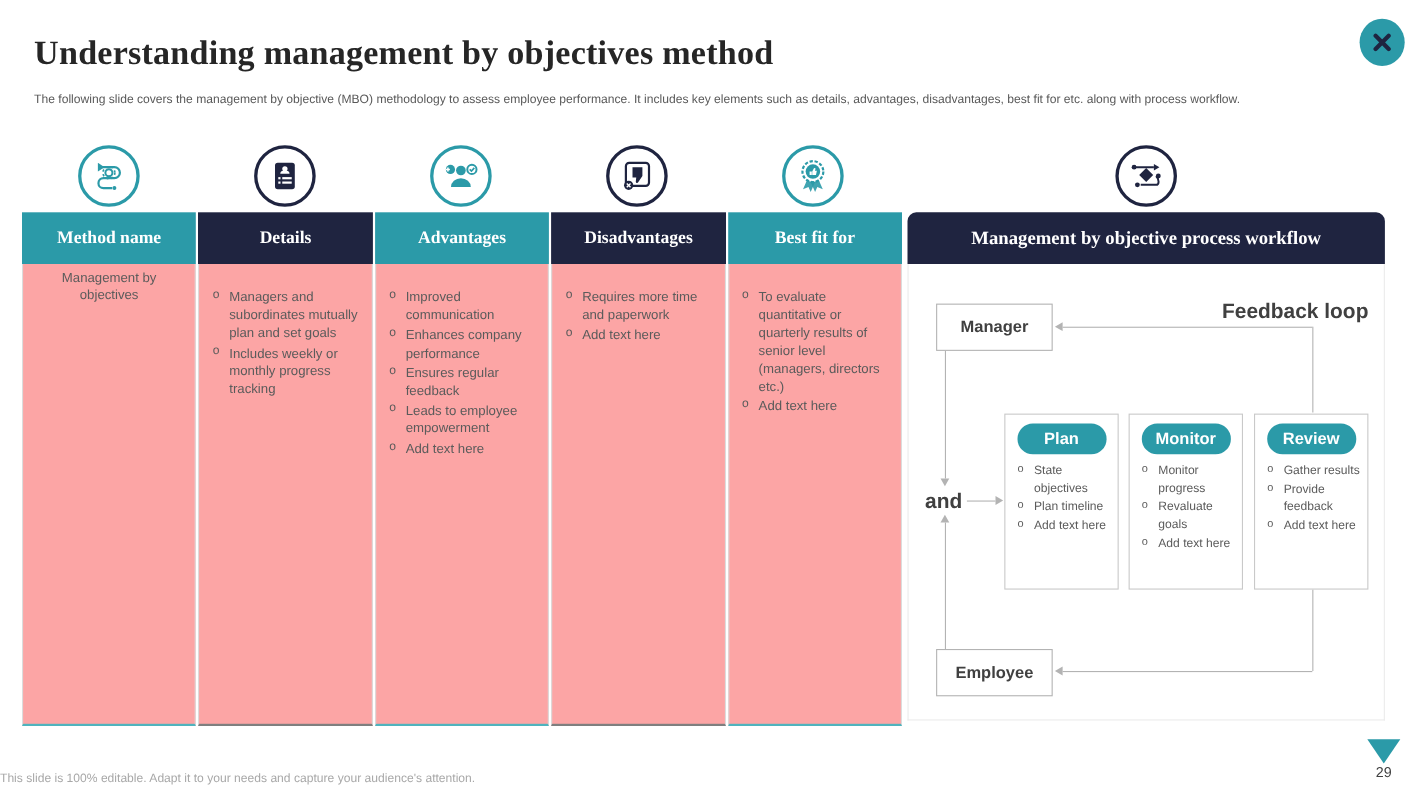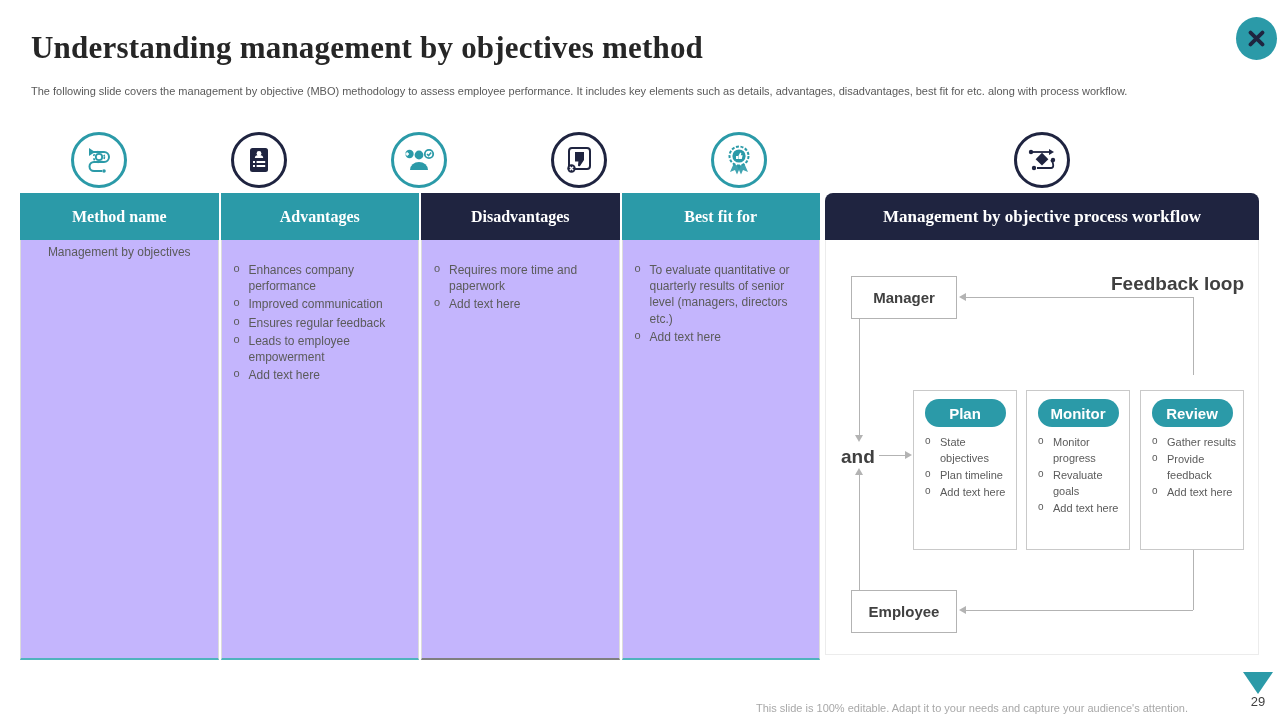--- a/index.html
+++ b/index.html
@@ -47,21 +47,21 @@
   }
   .col { flex:1; display:flex; flex-direction:column; }
   .col-header {
     height:47px; display:flex; align-items:center; justify-content:center;
     font-family:"Liberation Serif", serif; font-weight:bold; font-size:16px;
     color:#ffffff;
   }
   .col.teal .col-header { background:#2b9aa8; }
   .col.navy .col-header { background:#1f2440; }
   .col-body {
-    flex:1; background:#c4b5fd; padding:22px 10px 10px 10px;
+    flex:1; background:#fca5a5; padding:22px 10px 10px 10px;
     font-size:12px; color:#5b5b5b; line-height:1.35;
     border-left:1px solid #dcdcdc; border-right:1px solid #dcdcdc;
   }
   .col.teal .col-body { border-bottom:2px solid #4fb3bd; }
   .col.navy .col-body { border-bottom:2px solid #7f7f7f; }
   .center-text { text-align:center; padding-top:4px; }
 
   ul.olist { list-style:none; }
   ul.olist li { position:relative; padding-left:17px; margin-bottom:2px; }
   ul.olist li::before {
@@ -95,35 +95,35 @@
     border-top:4px solid transparent; border-bottom:4px solid transparent;
     border-left:7px solid #b3b3b3; }
   .arrow-down { position:absolute; width:0; height:0;
     border-left:4px solid transparent; border-right:4px solid transparent;
     border-top:7px solid #b3b3b3; }
   .arrow-up { position:absolute; width:0; height:0;
     border-left:4px solid transparent; border-right:4px solid transparent;
     border-bottom:7px solid #b3b3b3; }
 
   .wf-card {
-    position:absolute; top:150px; width:104px; height:160px;
+    position:absolute; top:136px; width:104px; height:160px;
     background:#fff; border:1px solid #c9c9c9; padding:8px 6px 6px 6px;
   }
   .wf-pill {
     margin:0 auto 8px auto; width:90%; height:28px; background:#2b9aa8;
     border-radius:14px; display:flex; align-items:center; justify-content:center;
     color:#fff; font-weight:bold; font-size:15px;
   }
   .wf-card ul.olist { font-size:11px; line-height:1.45; }
   .wf-card ul.olist li { padding-left:20px; margin-bottom:1px; }
   .wf-card ul.olist li::before { left:5px; font-size:10px; }
 
   
   .footer-note {
-    position:absolute; left:0; top:702px; width:1188px; text-align:right;
+    position:absolute; left:0; top:702px; width:1188px; text-align:left;
     font-size:11px; color:#a8a8a8;
   }
   .page-triangle {
     position:absolute; left:1243px; top:672px; width:0; height:0;
     border-left:15px solid transparent; border-right:15px solid transparent;
     border-top:22px solid #2b9aa8;
   }
   .page-number {
     position:absolute; left:1240px; top:694px; width:36px; text-align:center;
     font-size:13px; color:#404040;
@@ -201,26 +201,35 @@
     <circle cx="28" cy="17" r="2.2" fill="currentColor" stroke="none"></circle>
     <rect x="12.6" y="11.6" width="9" height="9" transform="rotate(45 17 16)" fill="currentColor" stroke="none"></rect>
   </svg>
 </div>
 
 <div class="table-wrap">
   <div class="col teal">
     <div class="col-header">Method name</div>
     <div class="col-body center-text">Management by objectives</div>
   </div>
+  <div class="col navy">
+    <div class="col-header">Details</div>
+    <div class="col-body">
+      <ul class="olist">
+          <li>Managers and subordinates mutually plan and set goals</li>
+          <li>Includes weekly or monthly progress tracking</li>
+        </ul>
+    </div>
+  </div>
   <div class="col teal">
     <div class="col-header">Advantages</div>
     <div class="col-body">
       <ul class="olist">
+          <li>Improved communication</li>
           <li>Enhances company performance</li>
-          <li>Improved communication</li>
           <li>Ensures regular feedback</li>
           <li>Leads to employee empowerment</li>
           <li>Add text here</li>
         </ul>
     </div>
   </div>
   <div class="col navy">
     <div class="col-header">Disadvantages</div>
     <div class="col-body">
       <ul class="olist">

